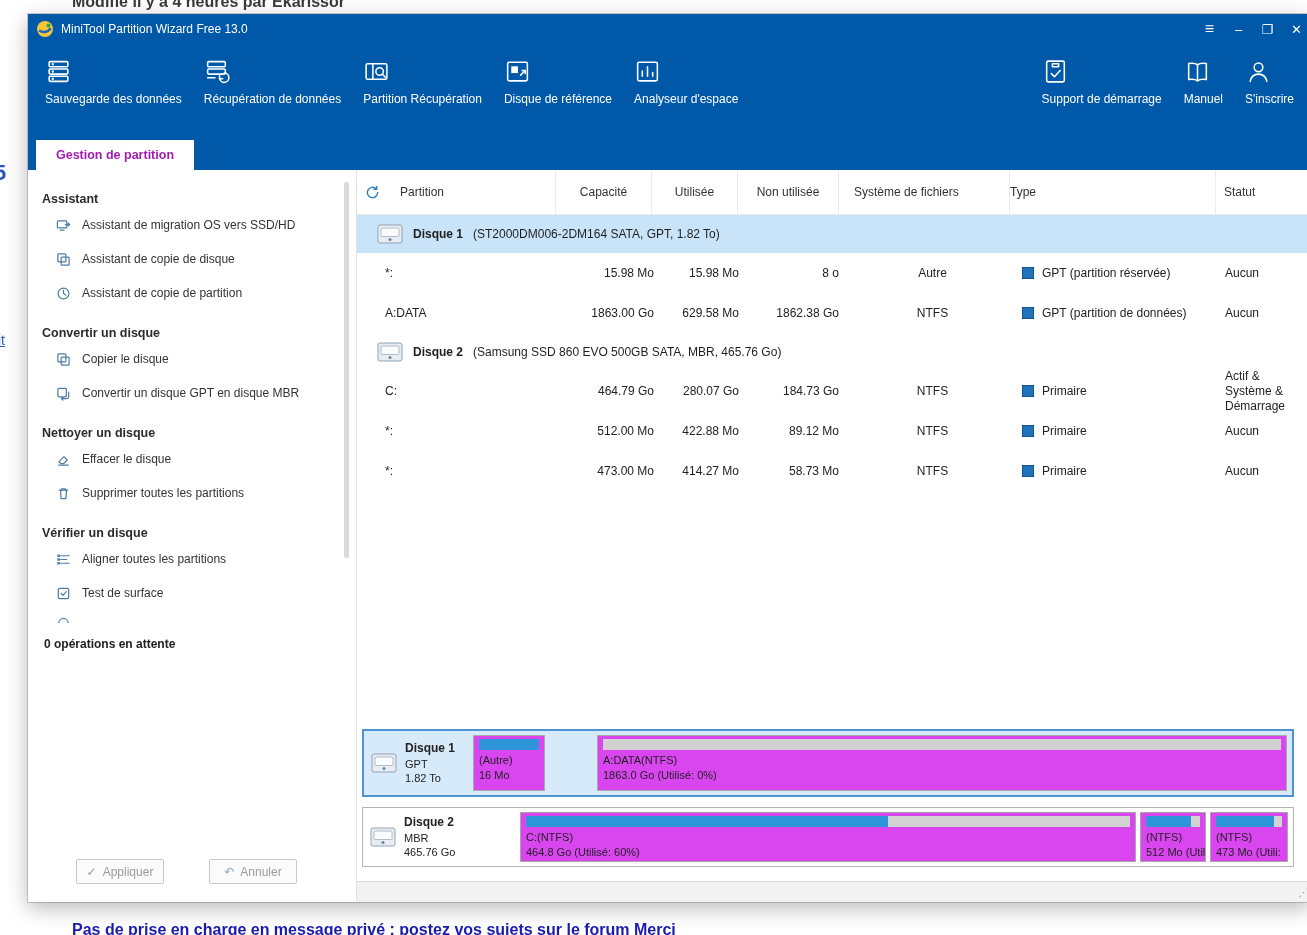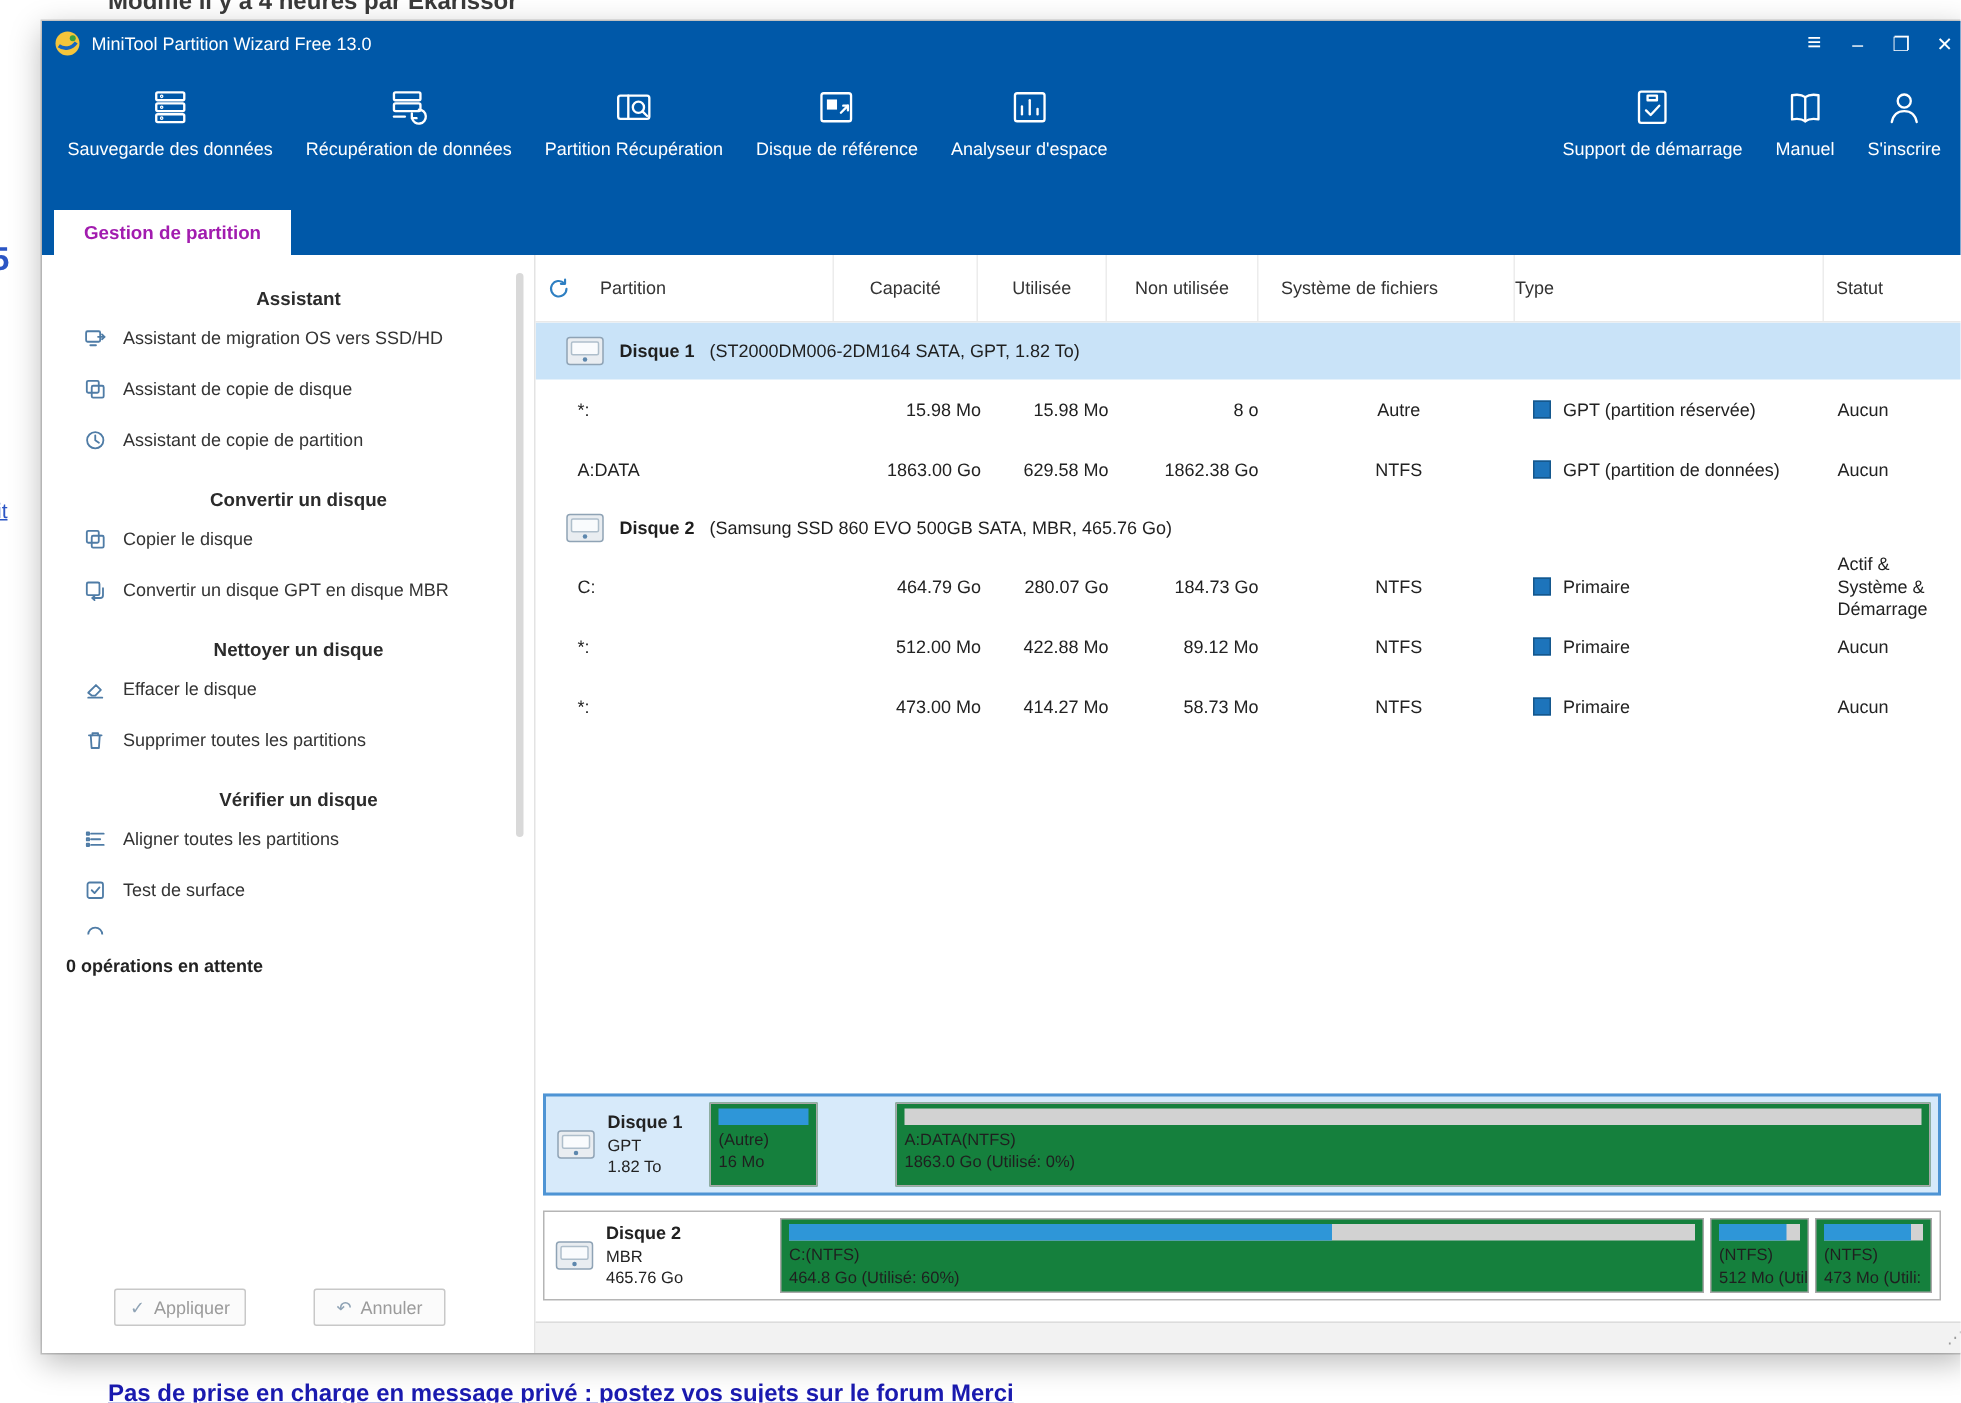--- a/index.html
+++ b/index.html
@@ -20,32 +20,32 @@
     display:flex;flex-direction:column;
   }
   .titlebar{height:30px;background:#0058a8;display:flex;align-items:center;padding-left:8px;flex:none;}
   .logo{width:18px;height:18px;margin-right:7px;flex:none;}
   .title{color:#fff;font-size:12px;}
   .win-controls{margin-left:auto;display:flex;}
   .ctrl{width:29px;height:30px;display:flex;align-items:center;justify-content:center;color:#fff;font-size:13px;cursor:pointer;}
   .ctrl.menu{font-size:16px;}
   
   .toolbar{height:84px;background:#0058a8;display:flex;align-items:flex-start;padding:12px 6px 0 6px;flex:none;}
-  .tb-item{display:flex;flex-direction:column;align-items:center;gap:7px;padding:2px 11px;cursor:pointer;}
+  .tb-item{display:flex;flex-direction:column;align-items:flex-start;gap:7px;padding:2px 11px;cursor:pointer;}
   .tb-item svg{width:27px;height:27px;stroke:#fff;fill:none;stroke-width:1.5;stroke-linecap:round;stroke-linejoin:round;}
   .tb-label{color:#fff;font-size:12px;white-space:nowrap;}
   .tb-spacer{flex:1;}
   
   .tabrow{height:30px;background:#0058a8;display:flex;align-items:flex-end;flex:none;}
   .tab{margin-left:8px;width:158px;height:30px;background:#fff;display:flex;align-items:center;justify-content:center;
        font-size:12.5px;font-weight:bold;color:#a21caf;cursor:pointer;}
   
   .content{flex:1;display:flex;min-height:0;background:#fff;}
   .sidebar{width:328px;flex:none;position:relative;padding-top:22px;border-right:1px solid #e3e3e3;}
-  .side-h{font-size:12.5px;font-weight:bold;color:#2b2b2b;margin:16px 0 2px 14px;text-align:center;}
+  .side-h{font-size:12.5px;font-weight:bold;color:#2b2b2b;margin:16px 0 2px 14px;}
   .side-h:first-child{margin-top:0;}
   .side-item{height:34px;display:flex;align-items:center;gap:11px;padding-left:28px;font-size:12px;color:#333;cursor:pointer;}
   .side-item svg{width:15px;height:15px;stroke:#4f7ca6;fill:none;stroke-width:1.3;stroke-linecap:round;stroke-linejoin:round;flex:none;}
   .side-item.partial{height:13px;overflow:hidden;align-items:flex-start;}
   .pending{font-size:12px;font-weight:bold;color:#222;margin:14px 0 0 16px;}
   .side-scroll{position:absolute;right:7px;top:12px;width:5px;height:376px;background:#d9d9d9;border-radius:3px;cursor:pointer;}
   .side-buttons{position:absolute;bottom:18px;left:48px;display:flex;gap:45px;}
   .s-btn{width:88px;height:25px;background:#fbfbfb;border:1px solid #c8c8c8;border-radius:2px;color:#9b9b9b;
          font-size:12px;display:flex;align-items:center;justify-content:center;gap:6px;cursor:pointer;font-family:inherit;}
   .s-btn .bico{color:#8fa3b5;font-size:12px;}
@@ -83,21 +83,21 @@
   
   .diskmap{height:152px;flex:none;padding:2px 17px 0 5px;}
   .disk-box{display:flex;align-items:stretch;background:#fff;border:1px solid #b5b5b5;margin-bottom:10px;cursor:pointer;}
   .disk-box.selected{border:2px solid #4e94d4;background:#d7eafa;}
   .disk-box.d1{height:64px;}
   .disk-box.d2{height:58px;}
   .disk-label{width:102px;flex:none;display:flex;align-items:center;gap:8px;padding-left:7px;}
   .dl-text{font-size:11px;line-height:1.3;color:#222;}
   .dl-name{font-size:12px;font-weight:bold;}
   .segs{flex:1;display:flex;gap:4px;padding:4px 5px 4px 0;min-width:0;}
-  .seg{border:1px solid #a8a8a8;background:#15803d;padding:3px 5px;display:flex;flex-direction:column;font-size:11px;
+  .seg{border:1px solid #a8a8a8;background:#d946ef;padding:3px 5px;display:flex;flex-direction:column;font-size:11px;
        line-height:1.35;overflow:hidden;white-space:nowrap;box-sizing:border-box;cursor:pointer;}
   .seg .bar{height:11px;background:#d2d2d2;margin-bottom:3px;flex:none;}
   .seg .fill{height:100%;background:#2e96d8;}
   .seg.grow{flex:1;min-width:0;margin-left:48px;}
   .seg.w72{width:72px;flex:none;}
   .seg.w66{width:66px;flex:none;}
   .seg.w78{width:78px;flex:none;}
   
   .statusbar{height:20px;flex:none;background:#f2f2f2;border-top:1px solid #dcdcdc;display:flex;align-items:center;justify-content:flex-end;padding-right:3px;}
   .grip{color:#9a9a9a;font-size:11px;letter-spacing:-1px;cursor:nwse-resize;line-height:1;}

